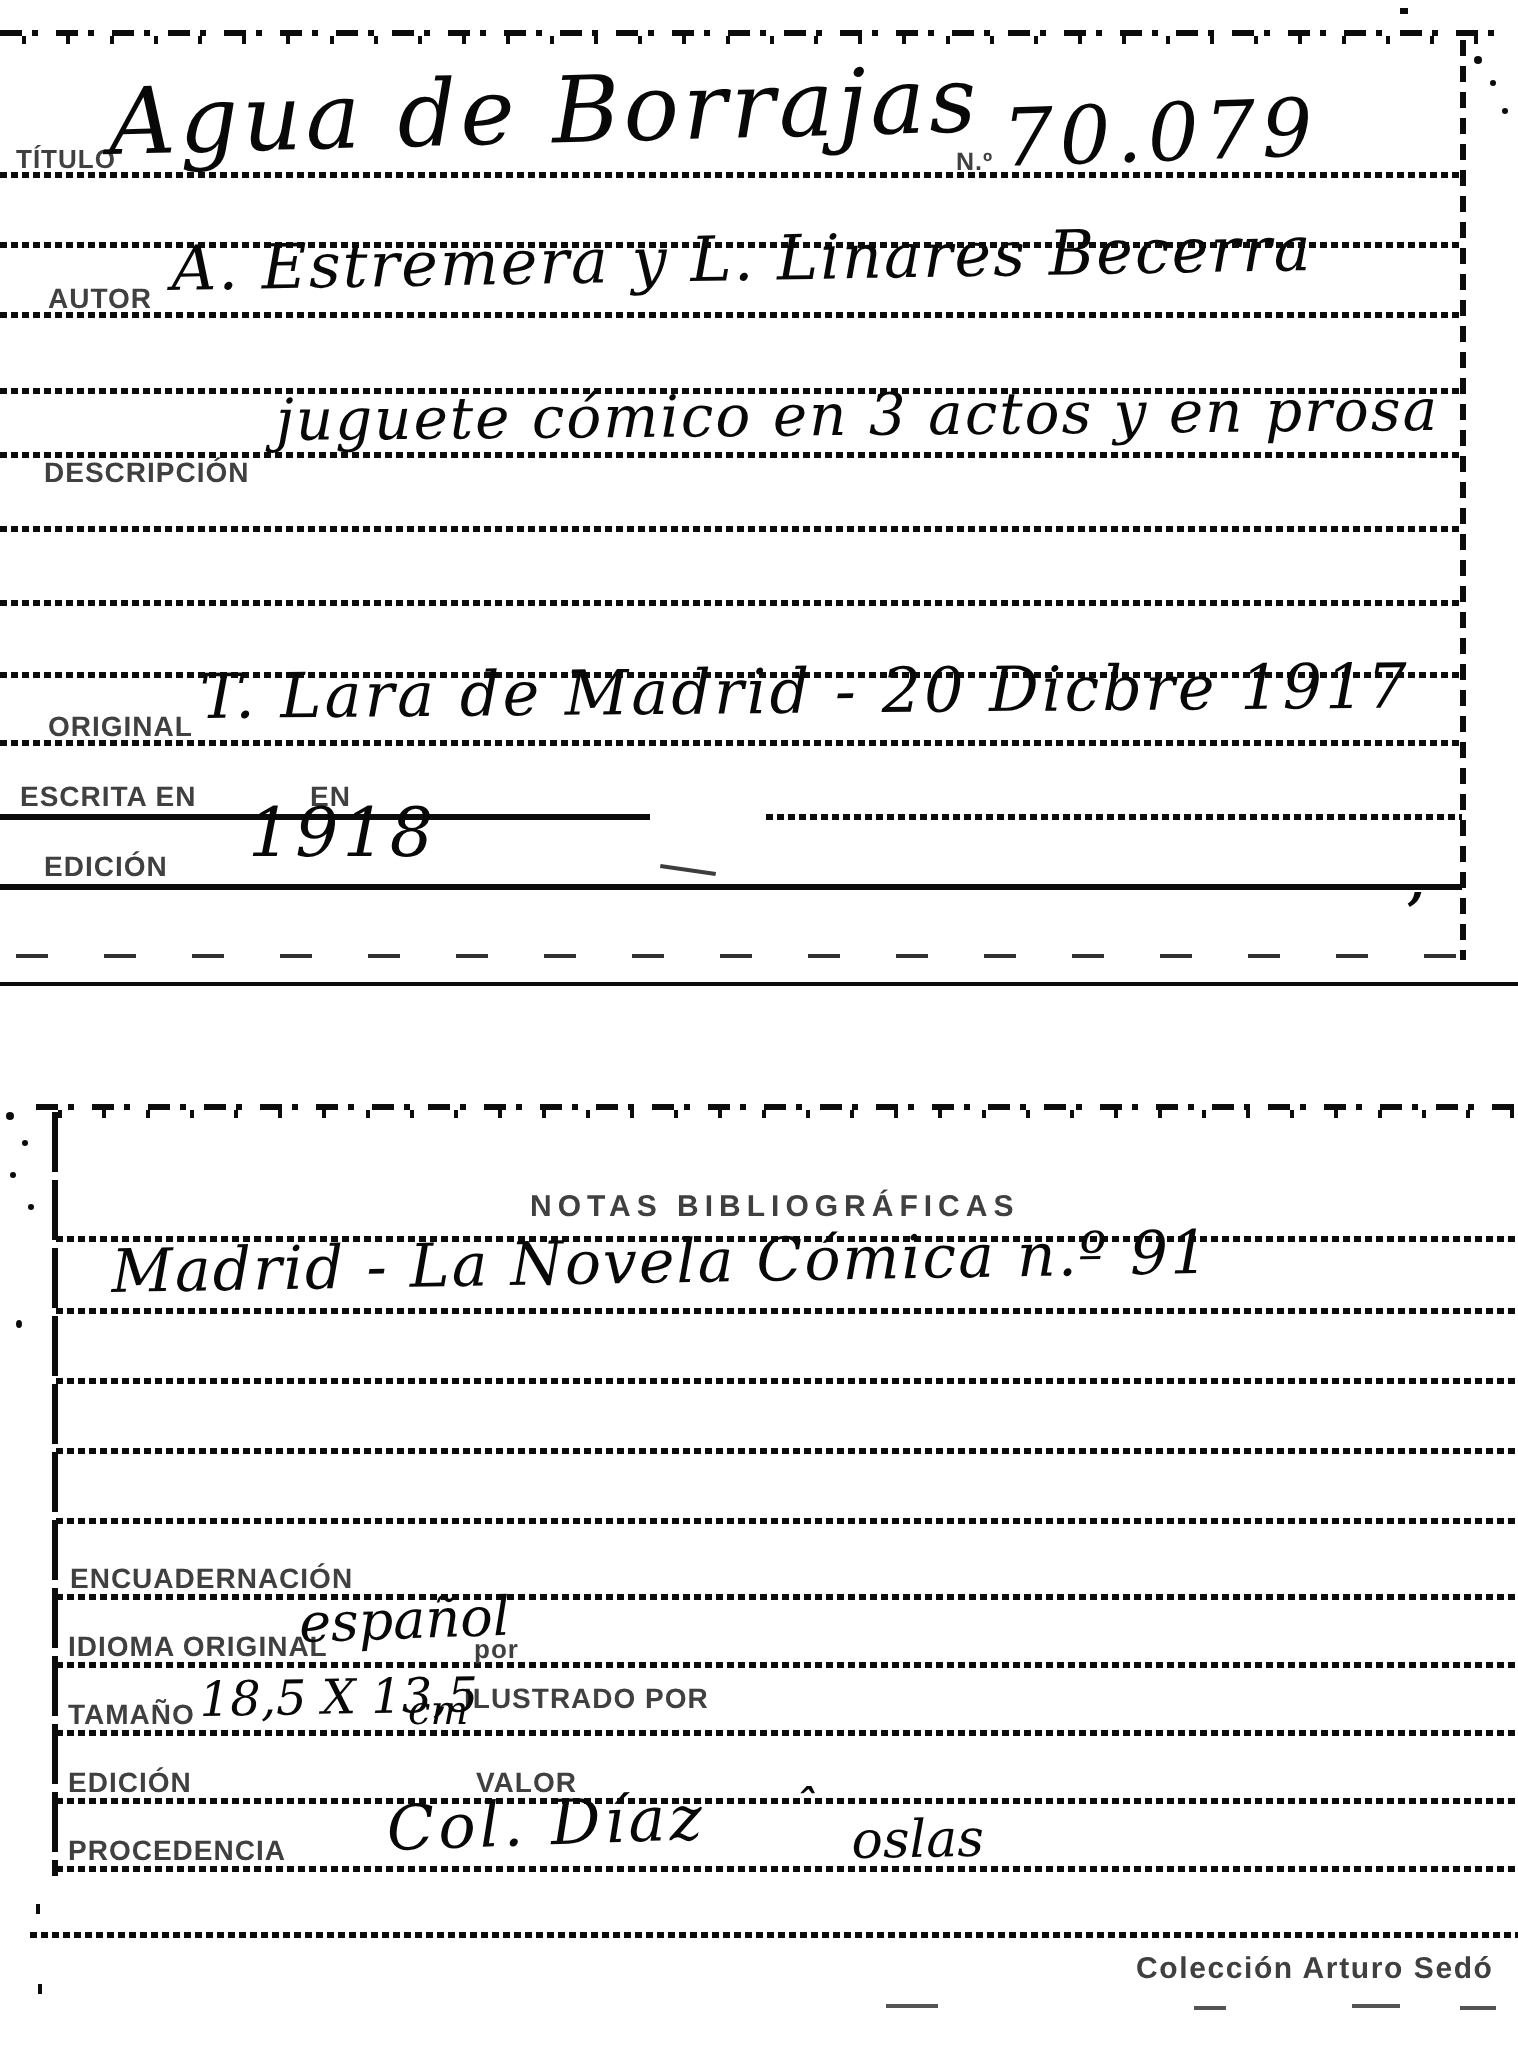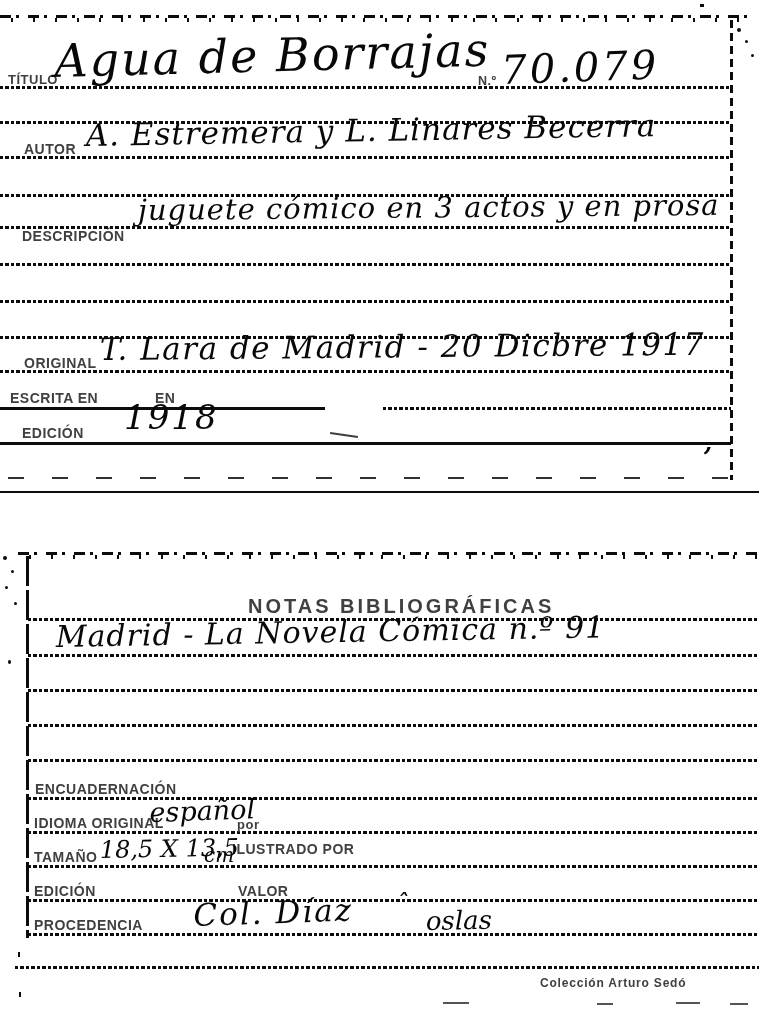--- a/index.html
+++ b/index.html
@@ -104,21 +104,21 @@
   <div class="speckline" style="left:18px;top:52px;width:741px;"></div>
   <div class="vborder" style="left:26px;top:56px;height:382px;"></div>
   <div class="speck" style="left:3px;top:56px;width:4px;height:4px;"></div>
   <div class="speck" style="left:11px;top:70px;width:3px;height:3px;"></div>
   <div class="speck" style="left:5px;top:86px;width:3px;height:3px;"></div>
   <div class="speck" style="left:14px;top:102px;width:3px;height:3px;"></div>
   <div class="speck" style="left:8px;top:160px;width:3px;height:4px;"></div>
   <div class="speck" style="left:18px;top:452px;width:2px;height:5px;border-radius:0;"></div>
   <div class="speck" style="left:19px;top:492px;width:2px;height:5px;border-radius:0;"></div>
 
-  <div class="lbl" style="left:248px;top:96px;font-size:20px;letter-spacing:3px;">NOTAS BIBLIOGRÁFICAS</div>
+  <div class="lbl" style="left:265px;top:96px;font-size:15px;letter-spacing:3px;">NOTAS BIBLIOGRÁFICAS</div>
 
   <div class="dotrule" style="left:28px;top:118px;width:731px;"></div>
   <div class="dotrule" style="left:28px;top:154px;width:731px;"></div>
   <div class="dotrule" style="left:28px;top:189px;width:731px;"></div>
   <div class="dotrule" style="left:28px;top:224px;width:731px;"></div>
   <div class="dotrule" style="left:28px;top:259px;width:731px;height:3px;"></div>
   <div class="dotrule" style="left:28px;top:297px;width:731px;"></div>
   <div class="dotrule" style="left:28px;top:331px;width:731px;"></div>
   <div class="dotrule" style="left:28px;top:365px;width:731px;"></div>
   <div class="dotrule" style="left:28px;top:399px;width:731px;"></div>
@@ -136,19 +136,19 @@
   <div class="lbl" style="left:238px;top:384px;">VALOR</div>
   <div class="lbl" style="left:34px;top:418px;">PROCEDENCIA</div>
 
   <div class="hw" style="left:150px;top:299px;font-size:27px;transform:rotate(-2deg);">español</div>
   <div class="hw" style="left:100px;top:338px;font-size:24px;transform:rotate(-1deg);">18,5 X 13,5</div>
   <div class="hw" style="left:204px;top:345px;font-size:20px;">cm</div>
   <div class="hw" style="left:194px;top:400px;font-size:31px;letter-spacing:2px;transform:rotate(-2deg);">Col. Díaz</div>
   <div class="hw" style="left:398px;top:392px;font-size:20px;font-weight:700;">ˆ</div>
   <div class="hw" style="left:426px;top:408px;font-size:26px;transform:rotate(-1deg);">oslas</div>
 
-  <div class="lbl" style="left:540px;top:477px;font-size:12px;letter-spacing:.8px;">Colección Arturo Sedó</div>
+  <div class="lbl" style="left:568px;top:477px;font-size:15px;letter-spacing:.8px;">Colección Arturo Sedó</div>
 
   <div class="dash" style="left:443px;top:502px;width:26px;opacity:.7;"></div>
   <div class="dash" style="left:597px;top:503px;width:16px;opacity:.7;"></div>
   <div class="dash" style="left:676px;top:502px;width:24px;opacity:.7;"></div>
   <div class="dash" style="left:730px;top:503px;width:18px;opacity:.7;"></div>
 </div>
 
 </body></html>

